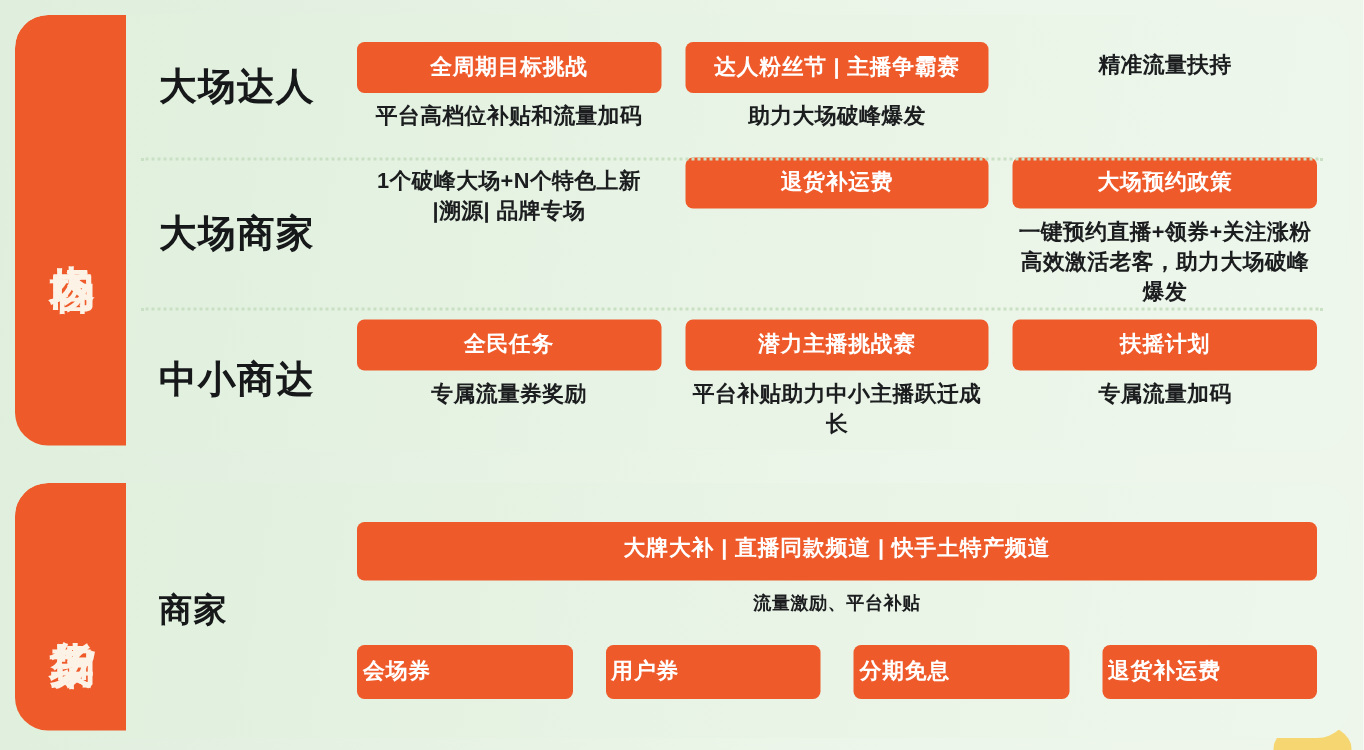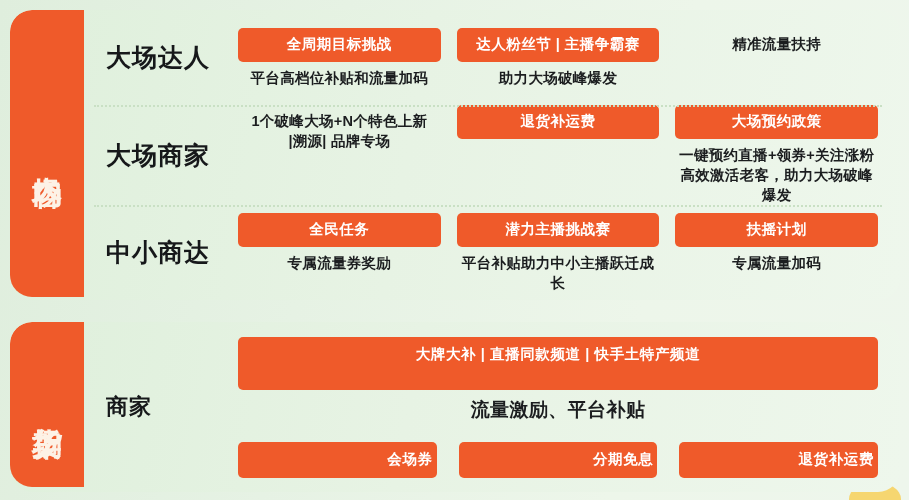--- a/index.html
+++ b/index.html
@@ -164,47 +164,47 @@
   }
   .banner {
     width: 100%;
     box-sizing: border-box;
     background: #ef5a2a;
     color: #fff;
     font-size: 14.5px;
     font-weight: 700;
     letter-spacing: .6px;
     border-radius: 5px;
-    padding: 8px 6px 26px;
+    padding: 8px 6px 12px;
     text-align: center;
     white-space: nowrap;
   }
   .banner-desc {
     margin-top: 7px;
-    font-size: 19px;
+    font-size: 12px;
     font-weight: 700;
     color: #1b1d1f;
     letter-spacing: .4px;
   }
   .chip-row {
     margin-top: 19px;
     width: 100%;
     display: flex;
     gap: 22px;
   }
   .chip {
     flex: 1 1 0;
     background: #ef5a2a;
     color: #fff;
     font-size: 14.5px;
     font-weight: 700;
     letter-spacing: .6px;
     border-radius: 5px;
     padding: 8px 4px 9px;
-    text-align: right;
+    text-align: left;
     white-space: nowrap;
   }
 </style>
 </head>
 <body>
 
 <div class="blob-yellow"></div>
 
 <div class="card" id="card-content">
 
@@ -278,18 +278,19 @@
 
   <div class="shelf-body">
     <div class="shelf-title">商家</div>
 
     <div class="shelf-right">
       <span class="banner">大牌大补 | 直播同款频道 | 快手土特产频道</span>
       <div class="banner-desc">流量激励、平台补贴</div>
 
       <div class="chip-row">
         <span class="chip">会场券</span>
+        <span class="chip">用户券</span>
         <span class="chip">分期免息</span>
         <span class="chip">退货补运费</span>
       </div>
     </div>
   </div>
 </div>
 
 </body></html>

